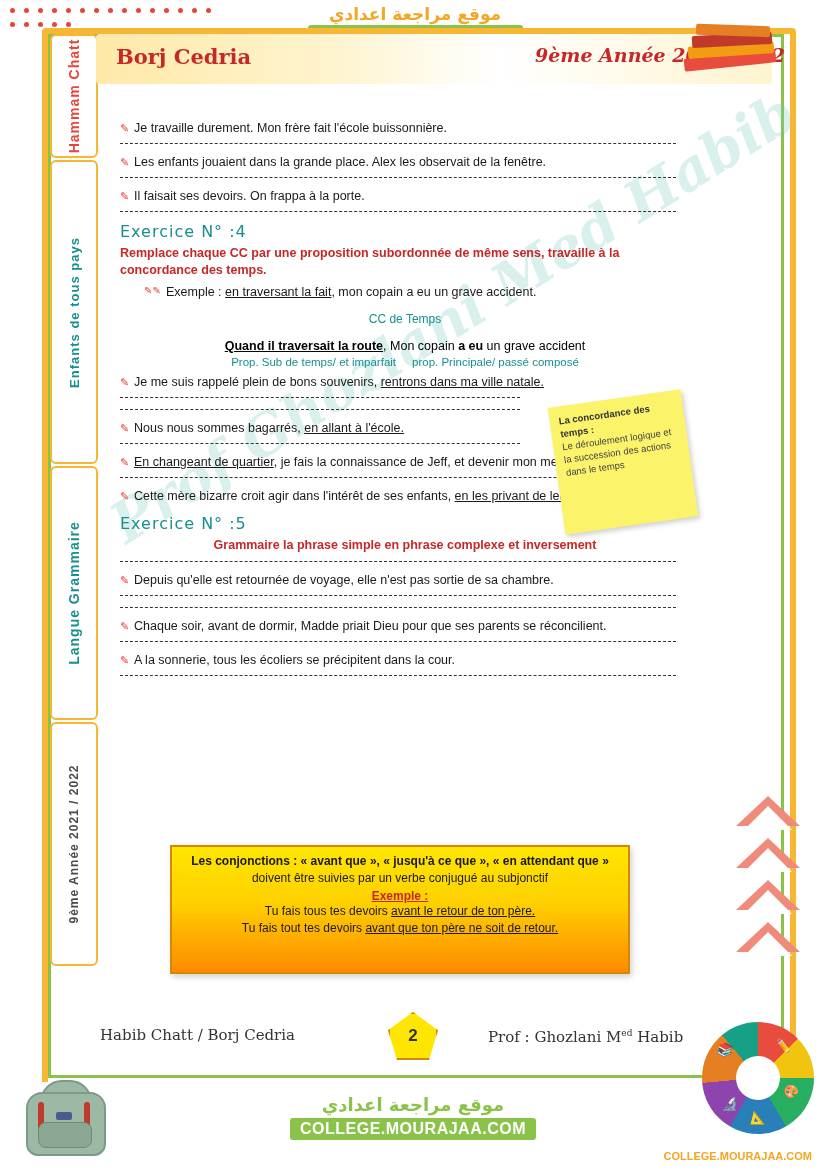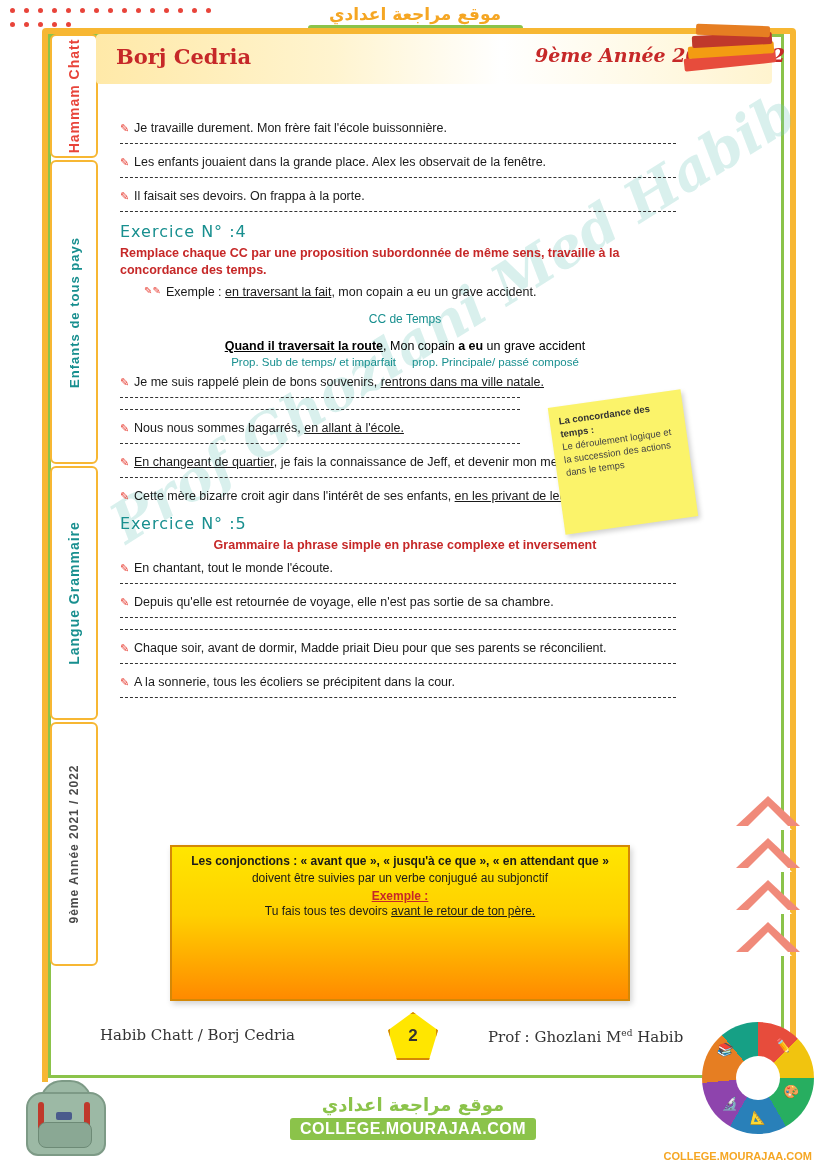--- a/index.html
+++ b/index.html
@@ -121,21 +121,21 @@
     position:absolute;left:556px;top:398px;width:134px;height:128px;
     background:#fbf36a;transform:rotate(-8deg);
     box-shadow:2px 3px 5px rgba(0,0,0,.18);
     padding:8px 9px;box-sizing:border-box;
   }
   .sticky p{margin:0;font-size:9.5px;color:#444;line-height:13px;}
   .sticky .st-title{font-weight:bold;color:#333;}
 
   
   .conj{
-    position:absolute;left:170px;top:845px;width:460px;height:156px;
+    position:absolute;left:170px;top:845px;width:460px;height:129px;
     background:linear-gradient(to bottom,#ffe600 0%,#ffd000 45%,#ff8a00 100%);
     border:2px solid #d48806;text-align:center;padding:6px 10px;box-sizing:border-box;
     box-shadow:2px 3px 6px rgba(0,0,0,.18);
   }
   .conj .l1{font-size:12px;color:#c62828;font-weight:bold;line-height:17px;}
   .conj .l1 span{color:#1a1a1a;font-weight:bold;}
   .conj .l2{font-size:12px;color:#1a1a1a;line-height:17px;}
   .conj .l3{font-size:12px;color:#c62828;text-decoration:underline;font-weight:bold;margin-top:2px;}
   .conj .l4{font-size:12px;color:#1a1a1a;line-height:17px;}
 
@@ -328,21 +328,20 @@
 
     <p class="line">
       <span>Cette mère bizarre croit agir dans l'intérêt de ses enfants, </span><span class="u">en les privant de leurs simples droits</span><span></span>
     </p>
 
     <div class="ex-title">
       <span>Exercice N° :5</span>
     </div>
     <p class="consigne center">Grammaire la phrase simple en phrase complexe et inversement</p>
 
-    <p class="line">En chantant, tout le monde l'écoute.</p>
     <div class="dotted"></div>
     <p class="line">Depuis qu'elle est retournée de voyage, elle n'est pas sortie de sa chambre.</p>
     <div class="dotted"></div>
     <div class="dotted"></div>
     <p class="line">Chaque soir, avant de dormir, Madde priait Dieu pour que ses parents se réconcilient.</p>
     <div class="dotted"></div>
     <p class="line">A la sonnerie, tous les écoliers se précipitent dans la cour.</p>
     <div class="dotted"></div>
   </div>
 
@@ -352,20 +351,23 @@
   </div>
 
   <div class="conj">
     <div class="l1">
       <span>Les conjonctions</span><span> : « avant que », « jusqu'à ce que », « en attendant que »</span>
     </div>
     <div class="l2">doivent être suivies par un verbe conjugué au subjonctif</div>
     <div class="l3">Exemple :</div>
     <div class="l4">
       <span>Tu fais tous tes devoirs </span><span class="u">avant le retour de ton père.</span>
+    </div>
+    <div class="l4">
+      <span>Tu fais tout tes devoirs </span><span class="u">avant que ton père ne soit de retour.</span>
     </div>
   </div>
 
   <div class="foot-left">Habib Chatt / Borj Cedria</div>
   <div class="pent">2</div>
   <div class="foot-right">
     <span>Prof : Ghozlani M</span><sup>ed</sup><span> Habib</span>
   </div>
 
   <div class="chev" id="chev1"></div>

